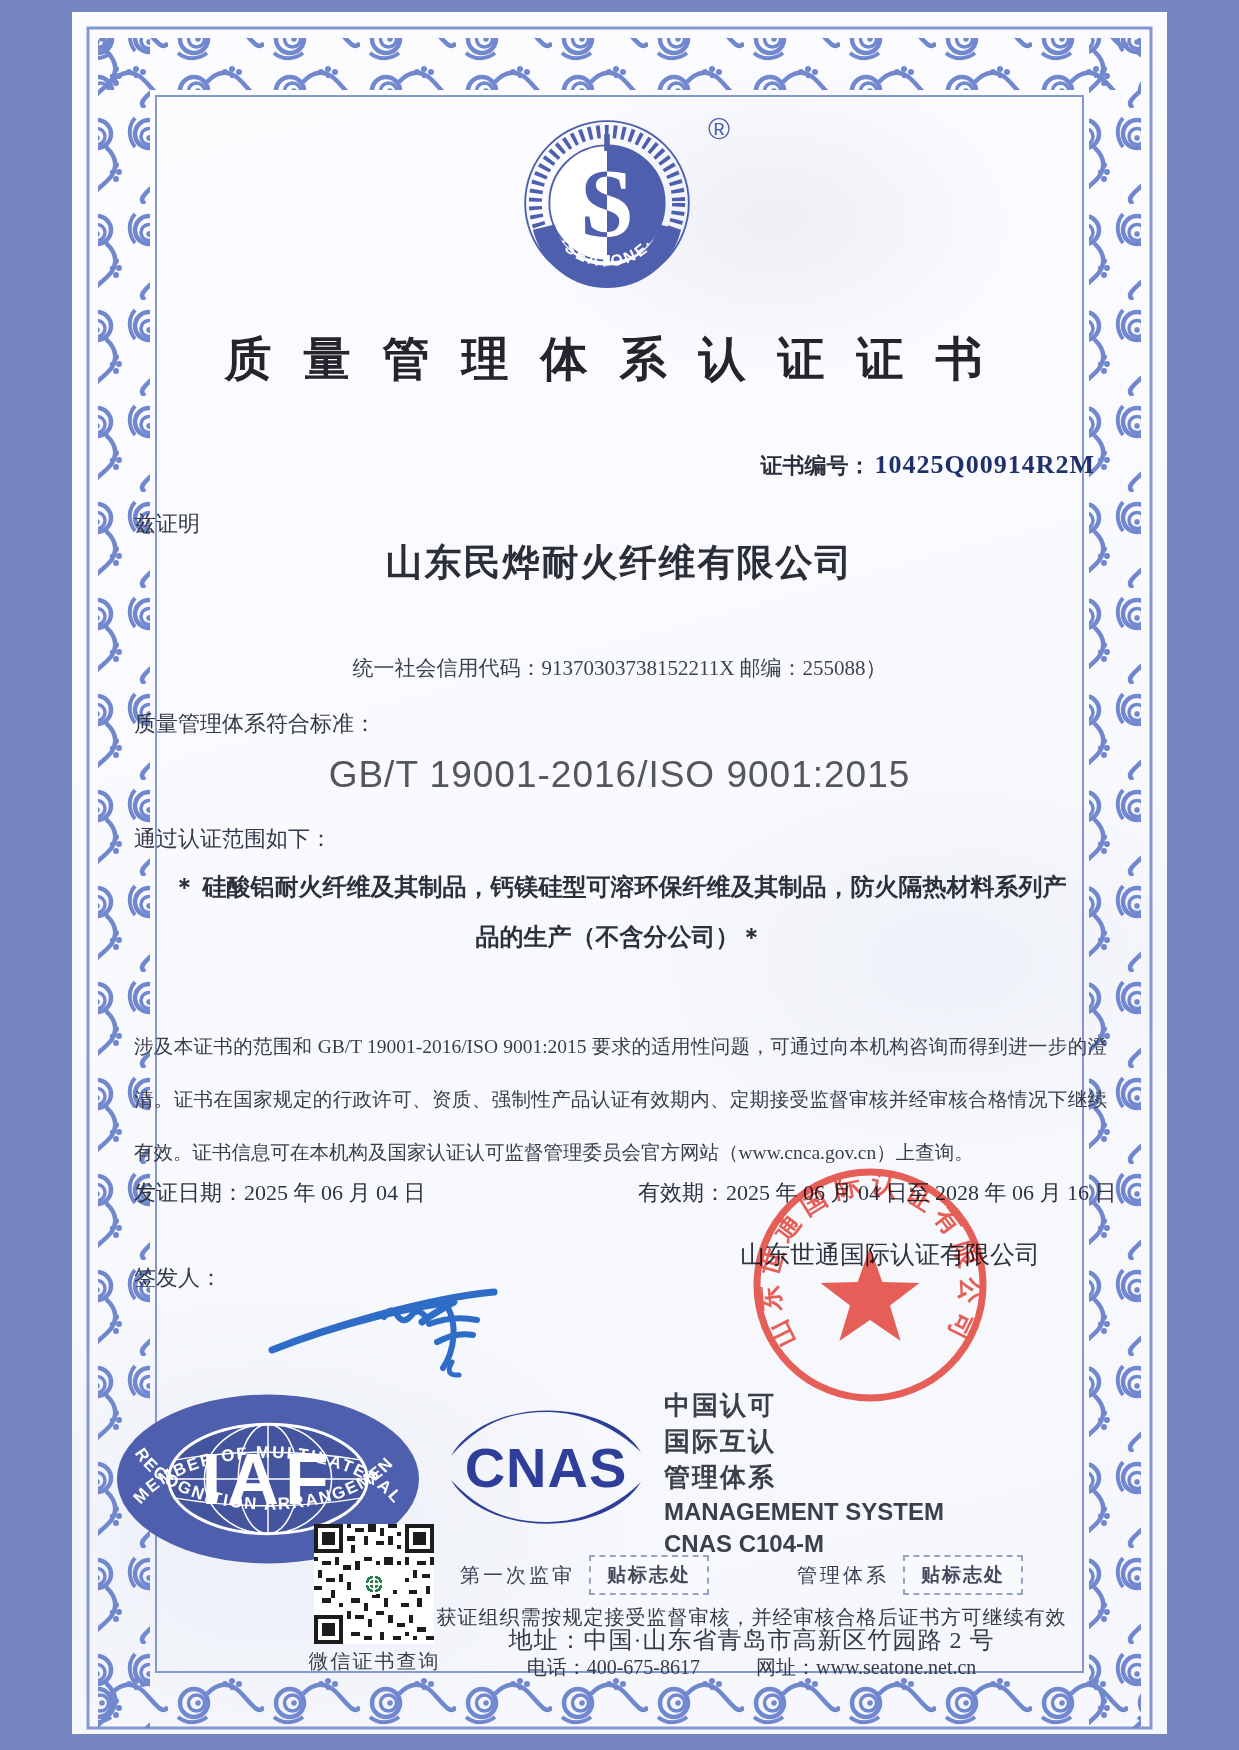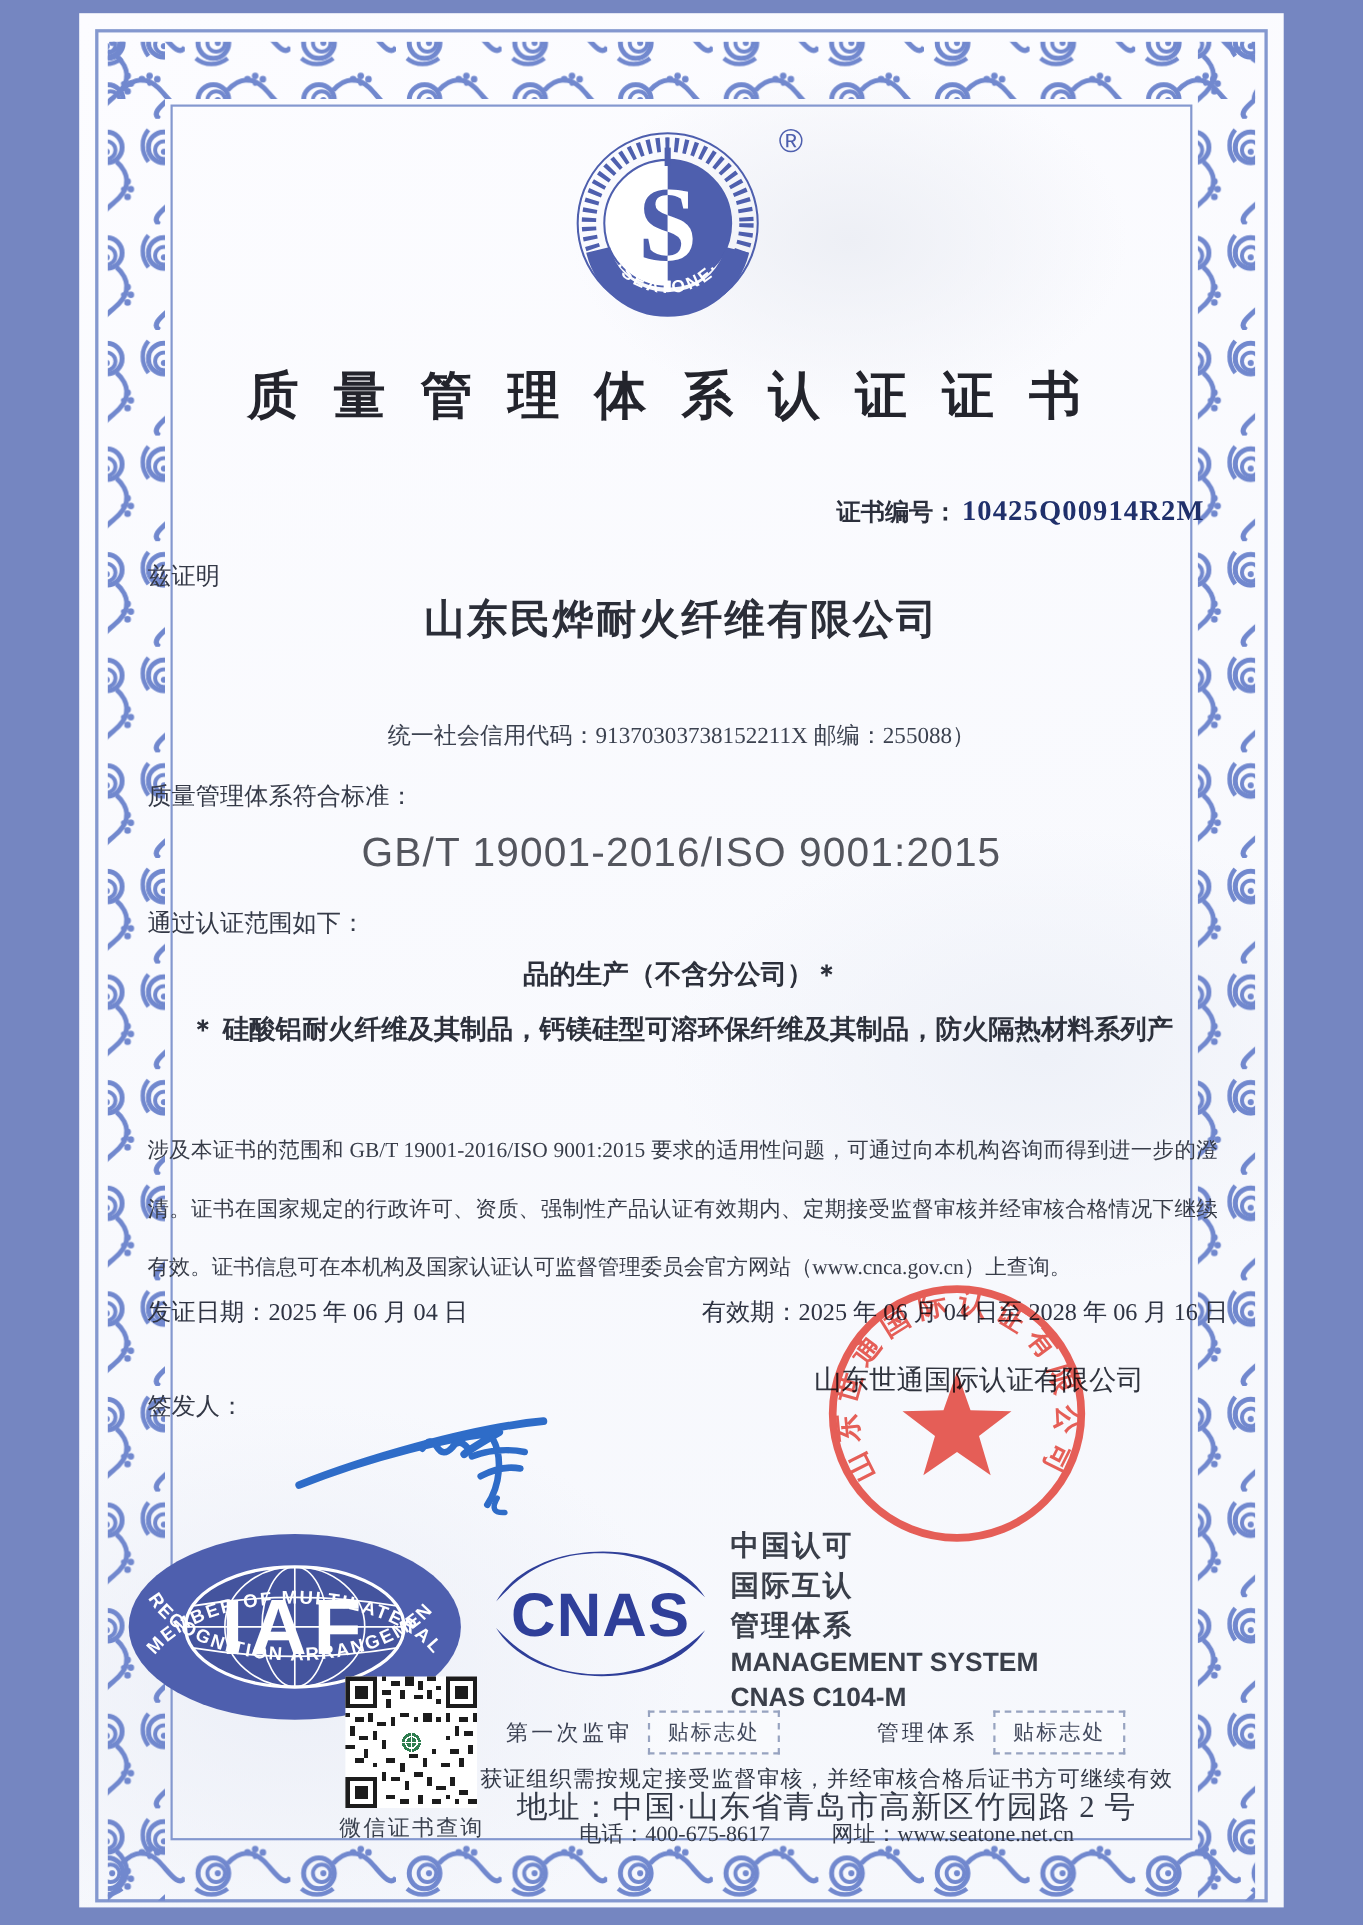--- a/index.html
+++ b/index.html
@@ -47,24 +47,24 @@
 
   .iaf-svg{left:42px;top:1380px;}
   .cnas-svg{left:368px;top:1380px;}
   .cnas-txt{left:592px;top:1376px;}
   .cnas-txt .zh{font-size:26px;font-weight:bold;color:#3a3f4a;line-height:36px;letter-spacing:2px;}
   .cnas-txt .en{font-size:24px;font-weight:bold;color:#3a3f4a;line-height:32px;font-family:"Liberation Sans","DejaVu Sans",sans-serif;}
   .qr{left:242px;top:1512px;}
   .qr-cap{left:230px;top:1636px;width:145px;text-align:center;font-size:20px;color:#39404e;letter-spacing:2px;}
   .audit-row{left:388px;top:1543px;display:flex;align-items:center;white-space:nowrap;}
   .audit-lbl{font-size:20px;color:#3b4152;letter-spacing:3px;}
-  .audit-box{margin-left:14px;border:2px dashed #97a3c0;padding:5px 16px;font-size:19px;color:#434a5e;letter-spacing:2px;background:rgba(255,255,255,.35);}
+  .audit-box{margin-left:14px;border:2px dashed #97a3c0;padding:5px 16px;font-size:19px;color:#434a5e;letter-spacing:2px;background:rgba(255,255,255,.35);font-weight:bold;}
   .audit-gap{width:88px;}
   .note{left:300px;right:36px;top:1580px;text-align:center;font-size:20px;color:#343a48;letter-spacing:1px;margin-top:12px;}
-  .addr-b{left:300px;right:36px;top:1612px;text-align:center;font-size:28px;color:#343a48;letter-spacing:1px;}
+  .addr-b{left:300px;right:36px;top:1612px;text-align:center;font-size:24px;color:#343a48;letter-spacing:1px;}
   .phone-b{left:300px;right:36px;top:1642px;text-align:center;font-size:20px;color:#343a48;}
   .phone-b .gap{display:inline-block;width:56px;}
 </style>
 </head>
 <body>
 
 <div class="paper">
 
   <svg class="frame-svg" width="1095" height="1722" viewBox="0 0 1095 1722">
     <defs>
@@ -135,22 +135,22 @@
 
     <div class="abs certify">兹证明</div>
     <div class="abs ctr company">山东民烨耐火纤维有限公司</div>
     <div class="abs ctr addr2">统一社会信用代码：91370303738152211X 邮编：255088）</div>
 
     <div class="abs std-lbl">质量管理体系符合标准：</div>
     <div class="abs ctr std">GB/T 19001-2016/ISO 9001:2015</div>
 
     <div class="abs scope-lbl">通过认证范围如下：</div>
     <div class="abs ctr scope">
+      <div>＊ 硅酸铝耐火纤维及其制品，钙镁硅型可溶环保纤维及其制品，防火隔热材料系列产</div>
       <div>品的生产（不含分公司）＊</div>
-      <div>＊ 硅酸铝耐火纤维及其制品，钙镁硅型可溶环保纤维及其制品，防火隔热材料系列产</div>
     </div>
 
     <div class="abs disclaimer">涉及本证书的范围和 GB/T 19001-2016/ISO 9001:2015 要求的适用性问题，可通过向本机构咨询而得到进一步的澄清。证书在国家规定的行政许可、资质、强制性产品认证有效期内、定期接受监督审核并经审核合格情况下继续有效。证书信息可在本机构及国家认证认可监督管理委员会官方网站（www.cnca.gov.cn）上查询。</div>
 
     <div class="abs issue">
       <span>发证日期：</span><span>2025 年 06 月 04 日</span>
     </div>
     <div class="abs valid">
       <span>有效期：</span><span>2025 年 06 月 04 日至 2028 年 06 月 16 日</span>
     </div>

